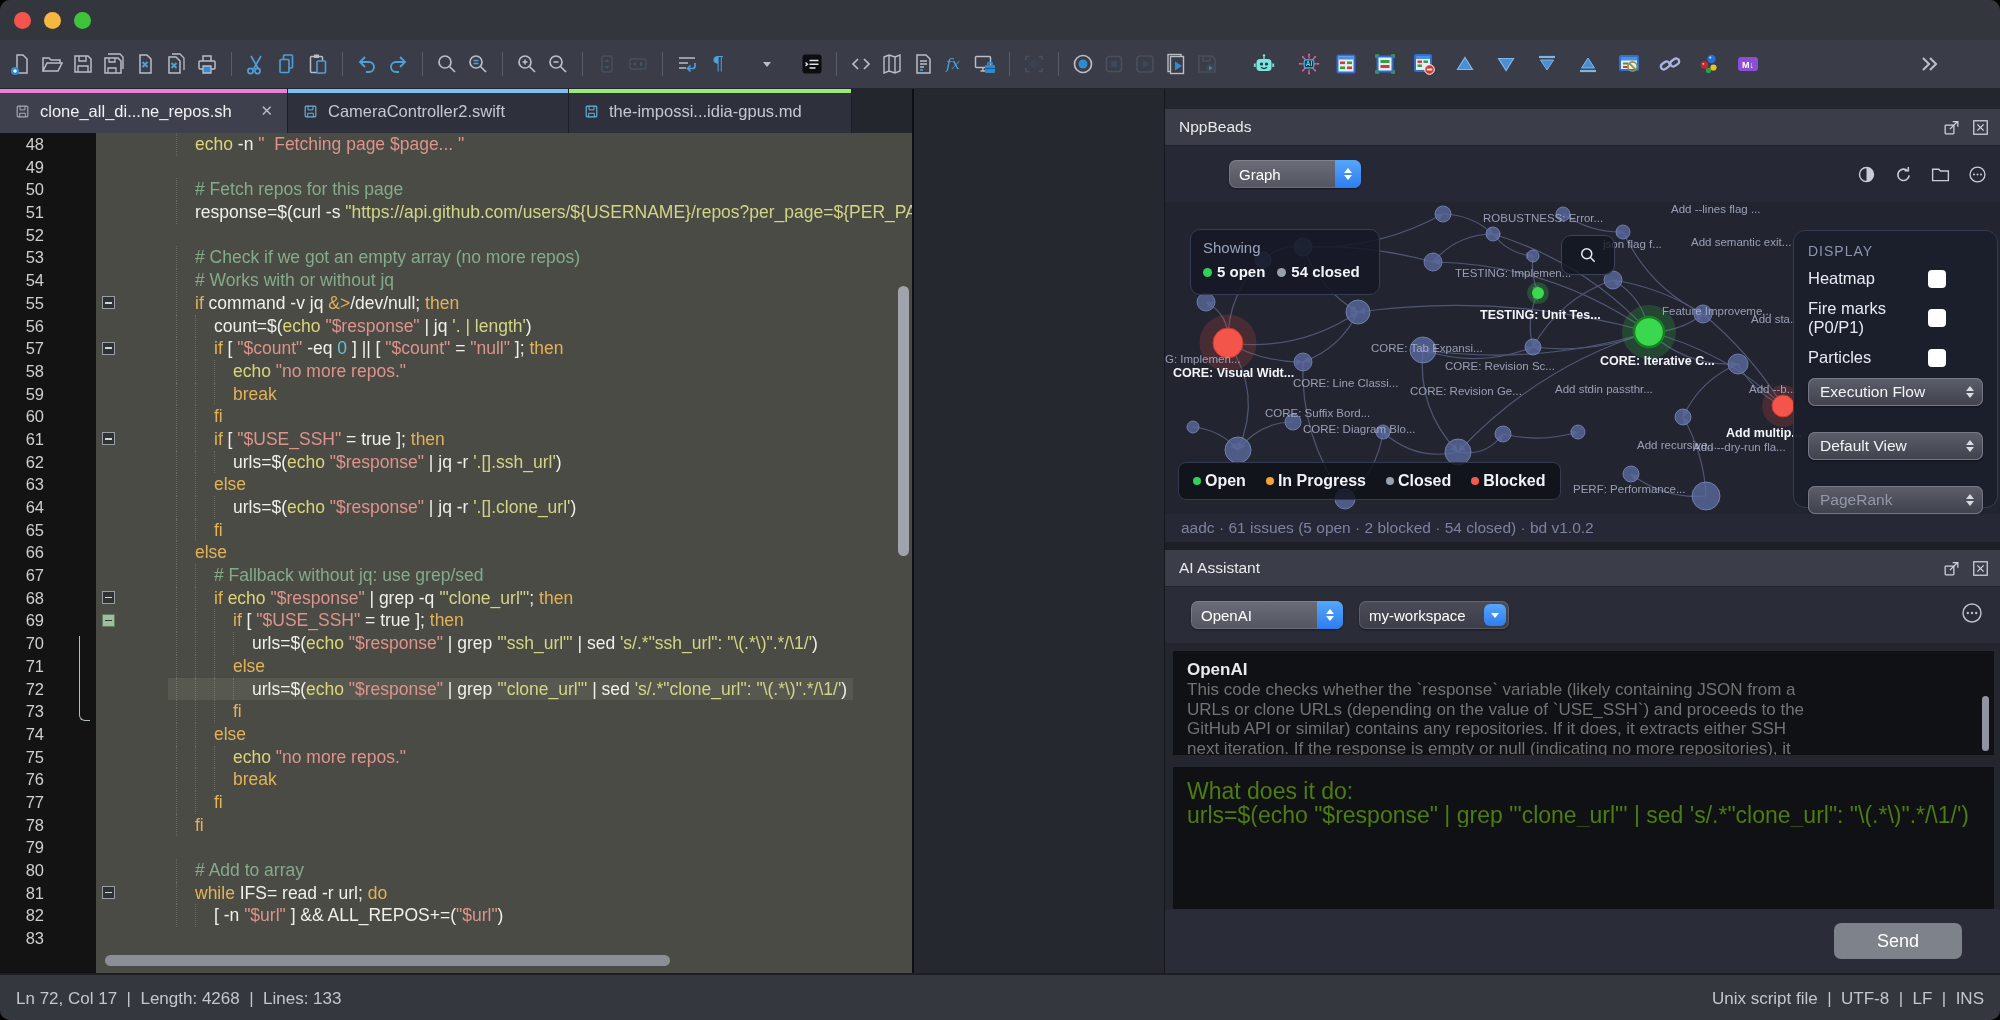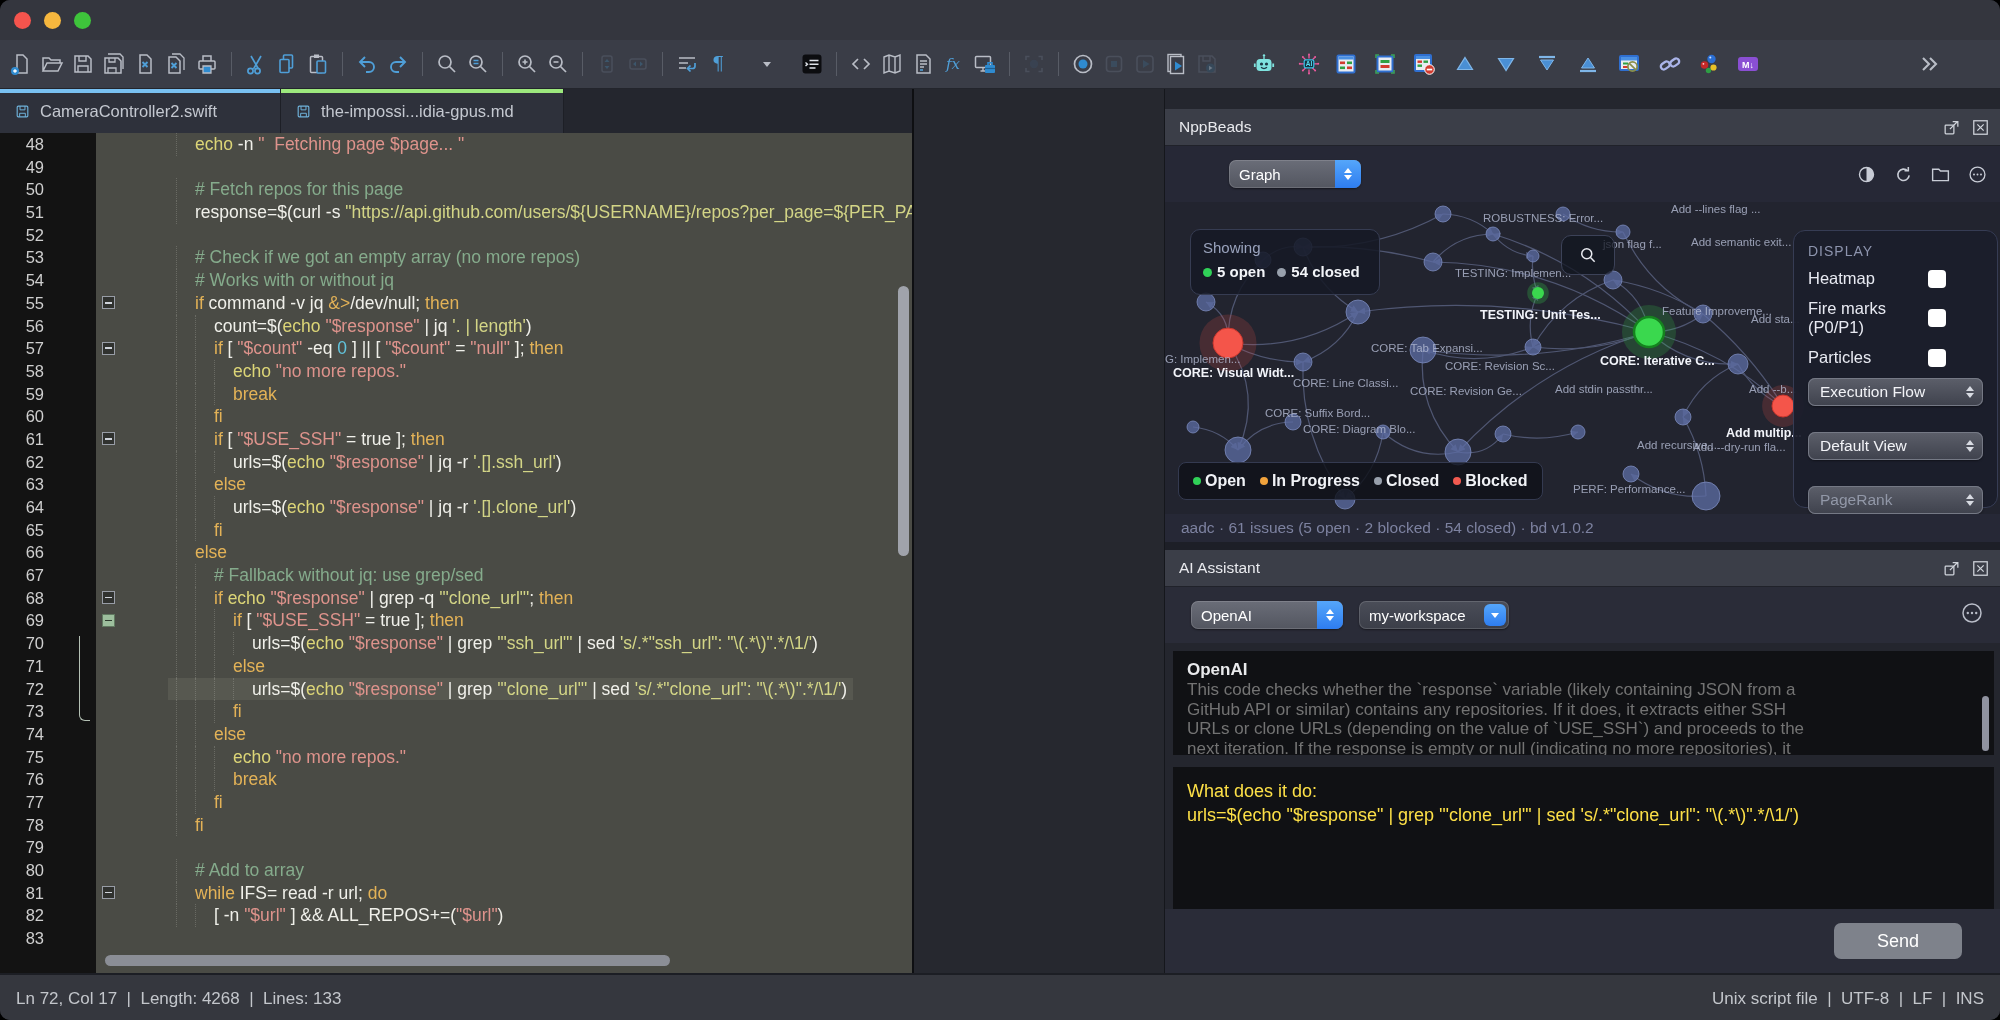--- a/index.html
+++ b/index.html
@@ -74,33 +74,33 @@
   .sdot{width:9px;height:9px;border-radius:50%;display:inline-block;margin-right:5px;}
   .scount{color:#f2f4f8;font-size:15px;font-weight:bold;}
   .search-box{position:absolute;left:396px;top:33px;width:54px;height:40px;border-radius:10px;background:rgba(18,21,32,.75);border:1.5px solid #3c4258;box-sizing:border-box;display:flex;align-items:center;justify-content:center;}
   .search-box svg{width:20px;height:20px;}
   .display-panel{position:absolute;left:628px;top:28px;width:205px;height:278px;border-radius:12px;background:rgba(27,30,44,.94);border:1px solid #363c54;box-sizing:border-box;padding:12px 14px;display:flex;flex-direction:column;}
   .display-panel .dtitle{color:#8d94ad;font-size:14px;letter-spacing:1px;margin-bottom:10px;}
   .opt-row{display:flex;align-items:center;color:#e8eaf2;font-size:16.5px;margin-bottom:11px;}
   .opt-row .olabel{flex:1;line-height:19px;max-width:120px;}
   .chk{width:18px;height:18px;border-radius:4px;background:#fff;flex:0 0 auto;}
   .dsel-stack{margin-top:auto;display:flex;flex-direction:column;gap:26px;}
-  .legend{position:absolute;left:13px;top:260px;height:38px;border-radius:8px;background:rgba(15,17,25,.82);border:1px solid #343a50;display:flex;align-items:center;padding:0 14px;gap:14px;box-sizing:border-box;}
+  .legend{position:absolute;left:13px;top:260px;height:38px;border-radius:8px;background:rgba(15,17,25,.82);border:1px solid #343a50;display:flex;align-items:center;padding:0 14px;gap:20px;box-sizing:border-box;}
   .litem{display:flex;align-items:center;color:#f0f2f6;font-size:16px;font-weight:bold;}
   .ldot{width:8px;height:8px;border-radius:50%;margin-right:4px;}
   
   .ai-controls{height:56px;background:#2a2c38;display:flex;align-items:center;padding-left:26px;flex:0 0 auto;gap:16px;}
   .more-icon{margin-left:auto;margin-right:18px;}
   .more-icon svg{width:24px;height:24px;}
   .resp{margin:8px 8px 0 8px;height:104px;background:#101114;padding:8px 14px;box-sizing:border-box;overflow:hidden;position:relative;flex:0 0 auto;}
   .resp .rtitle{color:#e9eaec;font-size:17px;font-weight:bold;line-height:21px;}
   .rline{color:#737373;font-size:17px;line-height:19.5px;white-space:nowrap;overflow:hidden;}
   .resp-scroll{position:absolute;right:5px;top:45px;width:7px;height:55px;border-radius:4px;background:#9093a0;}
   .ai-input{margin:12px 8px 0 8px;height:142px;background:#101114;padding:12px 14px;box-sizing:border-box;flex:0 0 auto;}
-  .ai-input div{color:#fde047;font-size:18px;line-height:24px;white-space:nowrap;overflow:hidden;}
+  .ai-input div{color:#4d7c0f;font-size:23px;line-height:24px;white-space:nowrap;overflow:hidden;}
   .ai-bottom{height:64px;background:#2a2c38;display:flex;align-items:center;justify-content:flex-end;padding-right:40px;flex:0 0 auto;}
   .send-btn{width:128px;height:36px;border-radius:7px;background:#7e828b;color:#fff;font-size:18px;display:flex;align-items:center;justify-content:center;}
   
   .statusbar{height:48px;background:#35373e;border-top:2px solid #1c1e24;display:flex;align-items:center;padding:0 16px;color:#c3c6cb;font-size:17px;}
   .statusbar .sleft{white-space:pre;}
   .statusbar .sright{margin-left:auto;white-space:pre;}
   .glabel{font-family:"Liberation Sans",sans-serif;}
 </style>
 </head>
 <body>
@@ -451,20 +451,29 @@
       <div class="tb-btn" style="margin-left: 150px;">
         <svg viewBox="0 0 24 24">
           <path d="M6 6l6 6-6 6M13 6l6 6-6 6" fill="none" stroke="#b9bdc6" stroke-width="2.1"></path>
         </svg>
       </div>
     </div>
 
   <div class="main">
     <div class="left-pane">
       <div class="tabbar">
+          <div class="tab active" style="width: 288px;">
+            <span class="stripe" style="background:#ee7fd8"></span>
+            <svg class="flop" viewBox="0 0 24 24">
+              <rect x="4.5" y="4.5" width="15" height="15" rx="1.5" fill="none" stroke="currentColor" stroke-width="1.6"></rect>
+              <path d="M8.5 4.5v5.2h7V4.5M8 19.5v-5h8v5" fill="none" stroke="currentColor" stroke-width="1.4"></path>
+            </svg>
+            <span class="tlabel">clone_all_di...ne_repos.sh</span>
+            <span class="tclose">✕</span>
+          </div>
           <div class="tab saved" style="width: 281px;">
             <span class="stripe" style="background:#79c1f2"></span>
             <svg class="flop" viewBox="0 0 24 24">
               <rect x="4.5" y="4.5" width="15" height="15" rx="1.5" fill="none" stroke="currentColor" stroke-width="1.6"></rect>
               <path d="M8.5 4.5v5.2h7V4.5M8 19.5v-5h8v5" fill="none" stroke="currentColor" stroke-width="1.4"></path>
             </svg>
             <span class="tlabel">CameraController2.swift</span>
           </div>
           <div class="tab saved" style="width: 283px;">
             <span class="stripe" style="background:#9ce87d"></span>
@@ -843,22 +852,22 @@
                 <circle cx="7.8" cy="12" r="1.2" fill="#b9bdc8"></circle>
                 <circle cx="12" cy="12" r="1.2" fill="#b9bdc8"></circle>
                 <circle cx="16.2" cy="12" r="1.2" fill="#b9bdc8"></circle>
               </svg>
           </span>
         </div>
         <div class="resp">
           <div class="rtitle">OpenAI</div>
           <div>
               <div class="rline">This code checks whether the `response` variable (likely containing JSON from a</div>
+              <div class="rline">URLs or clone URLs (depending on the value of `USE_SSH`) and proceeds to the</div>
               <div class="rline">GitHub API or similar) contains any repositories. If it does, it extracts either SSH</div>
-              <div class="rline">URLs or clone URLs (depending on the value of `USE_SSH`) and proceeds to the</div>
               <div class="rline">next iteration. If the response is empty or null (indicating no more repositories), it</div>
             </div>
           <div class="resp-scroll"></div>
         </div>
         <div class="ai-input">
           <div>What does it do:</div>
           <div>urls=$(echo "$response" | grep '"clone_url"' | sed 's/.*"clone_url": "\(.*\)".*/\1/')</div>
         </div>
         <div class="ai-bottom">
           <div class="send-btn">Send</div>

